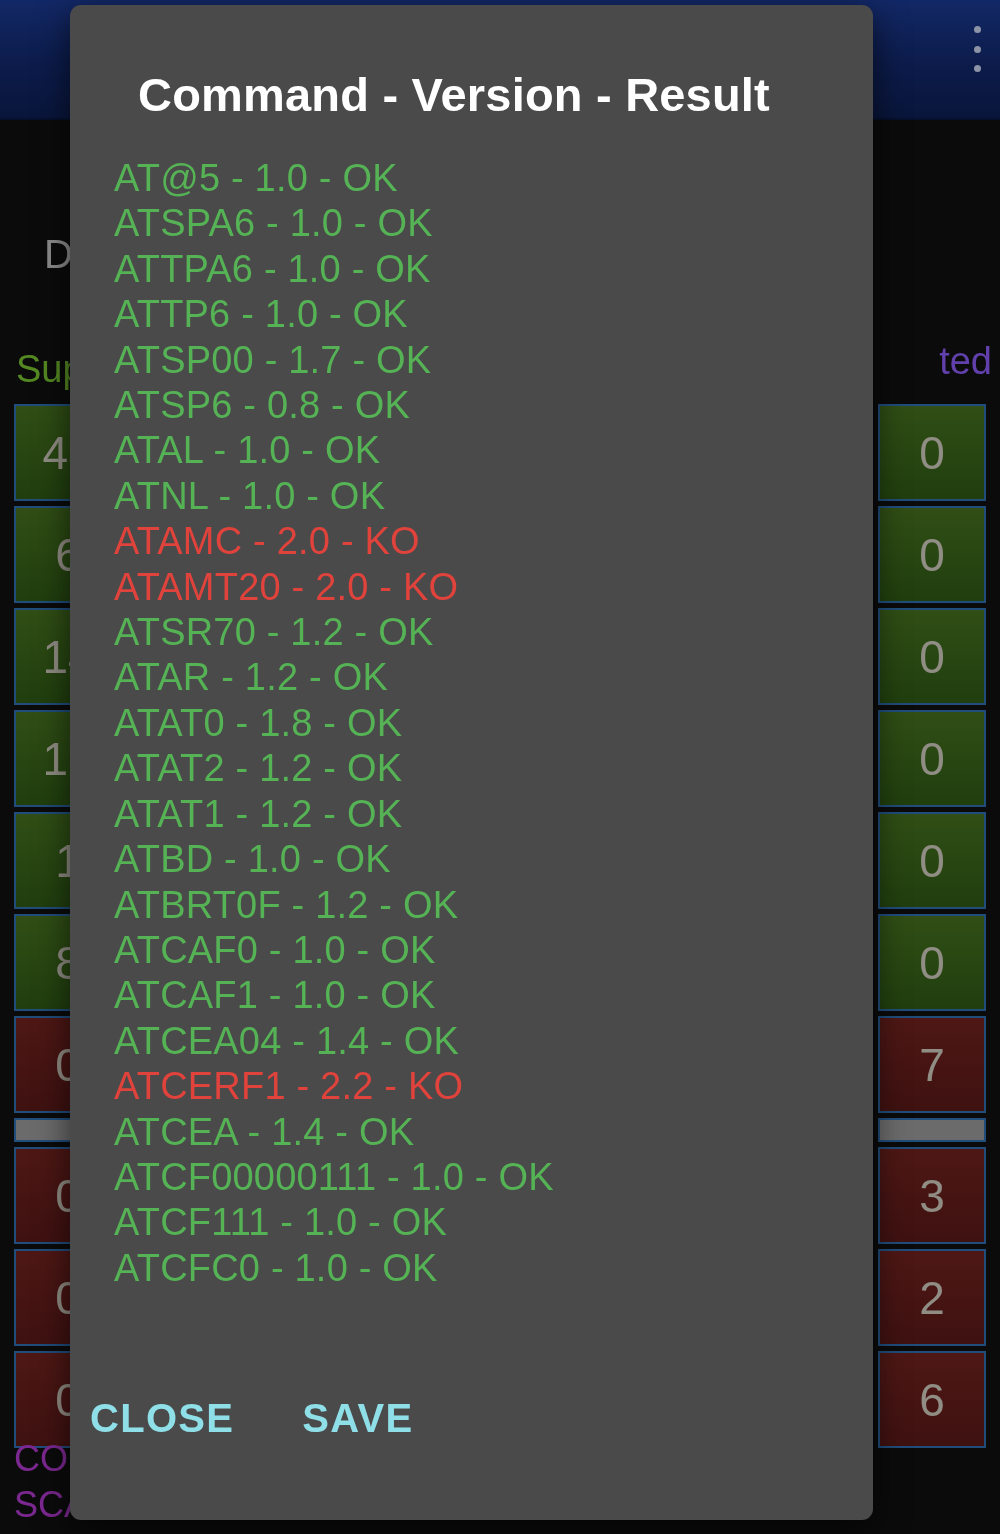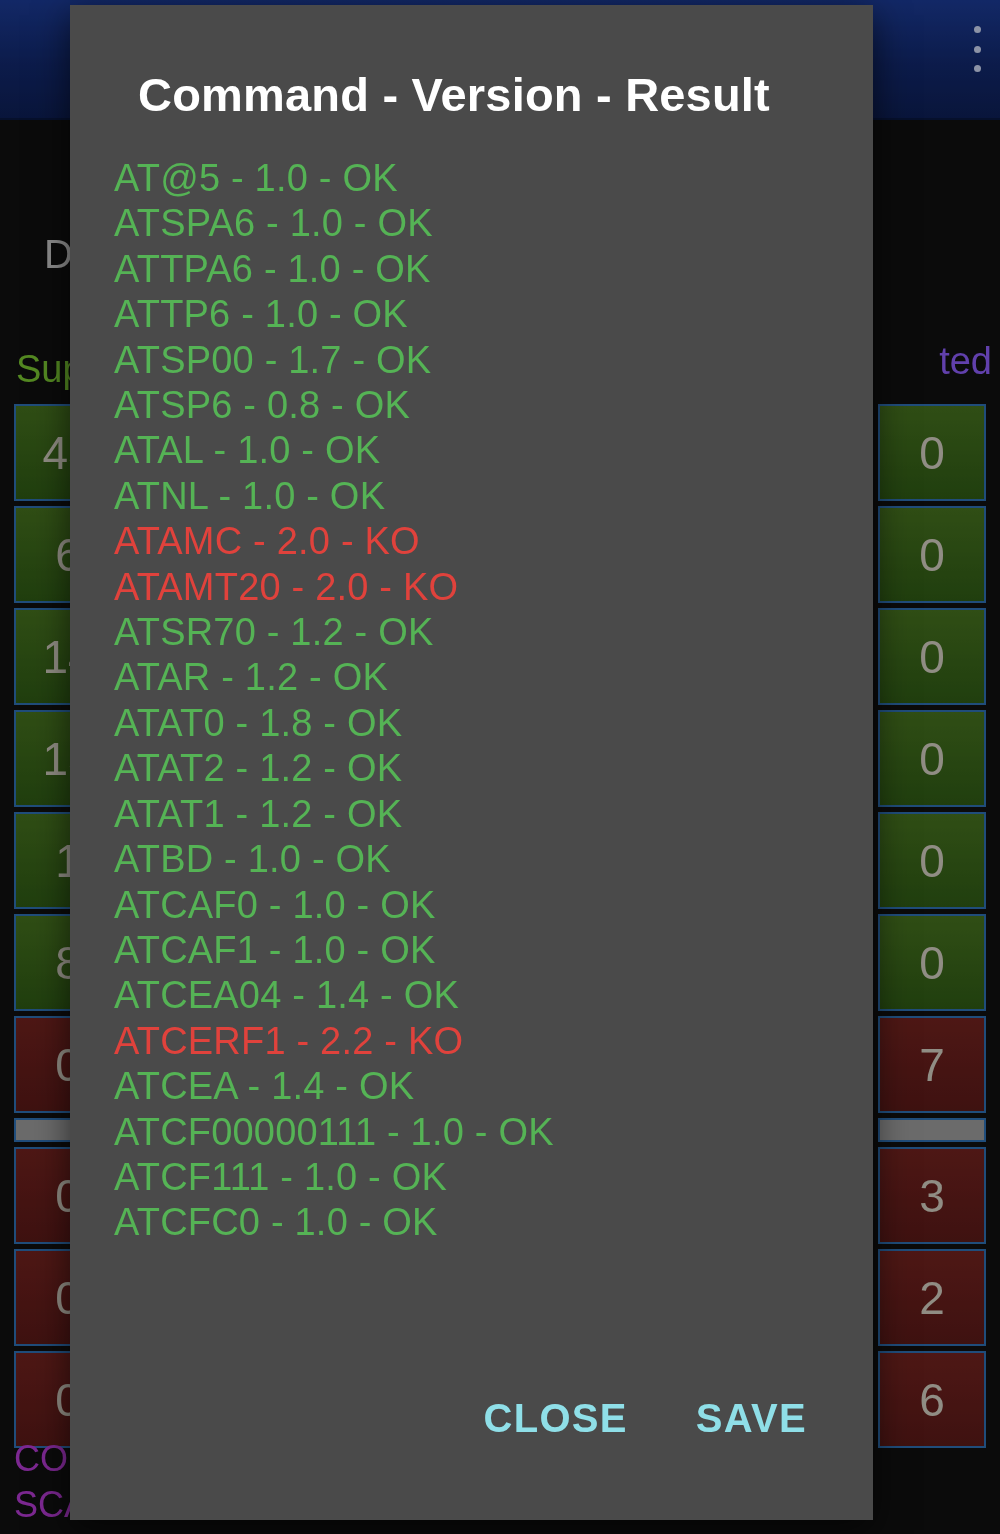--- a/index.html
+++ b/index.html
@@ -109,21 +109,21 @@
   .scrim {
     position: absolute; inset: 0;
     background: rgba(0,0,0,0.30);
   }
 
   .dialog {
     position: absolute;
     left: 70px; top: 5px;
     width: 803px; height: 1515px;
     background: #4a4a4a;
-    border-radius: 0;
+    border-radius: 11px;
     box-shadow: 0 10px 34px rgba(0,0,0,0.6);
     display: flex;
     flex-direction: column;
     overflow: hidden;
   }
 
   .dialog-title {
     padding: 62px 0 0 68px;
     font-size: 47px;
     font-weight: bold;
@@ -160,21 +160,21 @@
     left: 0; right: 0; bottom: 0;
     height: 16px;
     background: #4a4a4a;
   }
 
   .dialog-actions {
     flex: 0 0 auto;
     height: 150px;
     display: flex;
     align-items: flex-start;
-    justify-content: flex-end;
+    justify-content: flex-start;
     gap: 28px;
     padding: 14px 46px 0 0;
   }
 
   .dialog-btn {
     background: transparent;
     border: none;
     color: #8fdfe8;
     font-family: "Liberation Sans", sans-serif;
     font-size: 40px;
@@ -253,20 +253,21 @@
           <li class="cmd-row ok">ATAL - 1.0 - OK</li>
           <li class="cmd-row ok">ATNL - 1.0 - OK</li>
           <li class="cmd-row ko">ATAMC - 2.0 - KO</li>
           <li class="cmd-row ko">ATAMT20 - 2.0 - KO</li>
           <li class="cmd-row ok">ATSR70 - 1.2 - OK</li>
           <li class="cmd-row ok">ATAR - 1.2 - OK</li>
           <li class="cmd-row ok">ATAT0 - 1.8 - OK</li>
           <li class="cmd-row ok">ATAT2 - 1.2 - OK</li>
           <li class="cmd-row ok">ATAT1 - 1.2 - OK</li>
           <li class="cmd-row ok">ATBD - 1.0 - OK</li>
+          <li class="cmd-row ok">ATBRT0F - 1.2 - OK</li>
           <li class="cmd-row ok">ATCAF0 - 1.0 - OK</li>
           <li class="cmd-row ok">ATCAF1 - 1.0 - OK</li>
           <li class="cmd-row ok">ATCEA04 - 1.4 - OK</li>
           <li class="cmd-row ko">ATCERF1 - 2.2 - KO</li>
           <li class="cmd-row ok">ATCEA - 1.4 - OK</li>
           <li class="cmd-row ok">ATCF00000111 - 1.0 - OK</li>
           <li class="cmd-row ok">ATCF111 - 1.0 - OK</li>
           <li class="cmd-row ok">ATCFC0 - 1.0 - OK</li>
         </ul>
       <div class="list-fade"></div>

